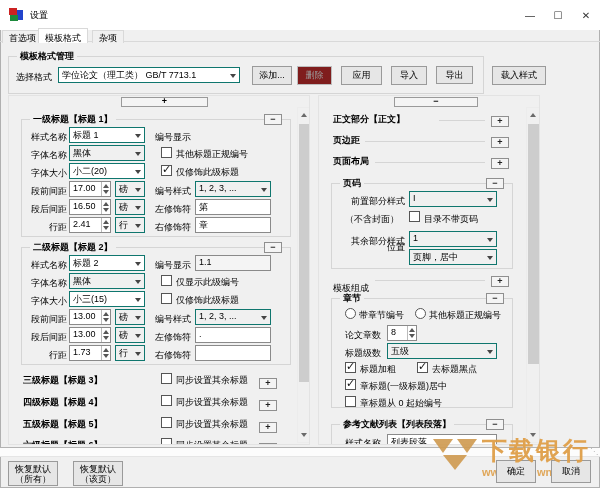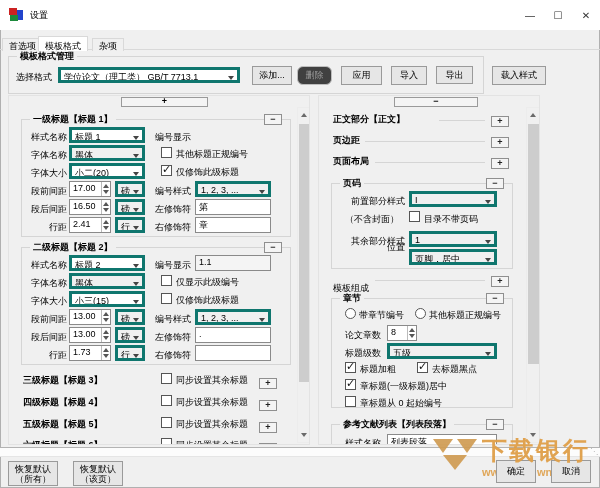--- a/index.html
+++ b/index.html
@@ -11,35 +11,35 @@
     box-shadow: inset 0 0 0 1px #b0b0b0;
   }
   .abs { position:absolute; }
 
   
   .titlebar { position:absolute; left:0; top:0; width:600px; height:30px; background:#ffffff; }
   .apptitle { position:absolute; left:30px; top:9px; font-size:9px; }
   .winbtn { position:absolute; top:0; width:28px; height:30px; display:flex; align-items:center; justify-content:center; color:#333; font-size:10px; cursor:default; }
 
   
-  .tabstrip { position:absolute; left:0; top:36px; width:600px; height:14px; border-bottom:1px solid #d9d9d9; }
+  .tabstrip { position:absolute; left:0; top:28px; width:600px; height:14px; border-bottom:1px solid #d9d9d9; }
   .tab { position:absolute; top:2px; height:13px; padding:1px 6px 0; background:#f0f0f0; border:1px solid #d9d9d9; border-bottom:none; color:#000; }
   .tab.active { top:0; height:15px; background:#ffffff; z-index:2; padding-top:3px; }
 
   
   .gbox { position:absolute; border:1px solid #d5d5d5; }
   .gtitle { position:absolute; top:-7px; left:8px; background:#f0f0f0; padding:0 3px; font-weight:bold; white-space:nowrap; }
   .mini { position:absolute; top:-6px; width:18px; height:11px; background:#f4f4f4; border:1px solid #8f8f8f; font-size:9px; line-height:8px; text-align:center; font-weight:bold; color:#222; }
   .wide-toggle { position:absolute; height:10px; background:#f4f4f4; border:1px solid #9a9a9a; font-size:9px; line-height:7px; text-align:center; font-weight:bold; }
   .crow-line { border-top:1px solid #d5d5d5; position:absolute; }
 
   
   .lbl { position:absolute; white-space:nowrap; }
   .lbl.r { text-align:right; }
-  .combo { position:absolute; height:16px; background:#fff; border:3px solid #0f766e; padding:1px 21px 0 3px; white-space:nowrap; overflow:hidden; }
+  .combo { position:absolute; height:16px; background:#fff; border:1px solid #0f766e; padding:1px 21px 0 3px; white-space:nowrap; overflow:hidden; }
   .combo.gray { background:#f0f0f0; }
   .combo .arr { position:absolute; right:3px; top:6px; width:0; height:0; border-left:3.5px solid transparent; border-right:3.5px solid transparent; border-top:4px solid #444; }
   .field { position:absolute; height:16px; background:#fff; border:1px solid #8a8a8a; padding:1px 3px 0; white-space:nowrap; overflow:hidden; }
   .field.ro { background:#f4f4f4; }
   .spinbox { position:absolute; height:16px; background:#fff; border:1px solid #8a8a8a; }
   .spinbox .val { position:absolute; left:3px; top:1px; }
   .spinbox .ud { position:absolute; right:0; top:0; width:9px; height:14px; border-left:1px solid #bbb; }
   .spinbox .u,.spinbox .d { position:absolute; left:1px; width:0; height:0; border-left:3px solid transparent; border-right:3px solid transparent; }
   .spinbox .u { top:2px; border-bottom:4px solid #555; }
   .spinbox .d { bottom:2px; border-top:4px solid #555; }
@@ -51,21 +51,21 @@
   
   .vscroll { position:absolute; width:14px; background:#f0f0f0; border:1px solid #ececec; }
   .sarr { position:absolute; left:0; width:12px; height:14px; background:#f0f0f0; }
   .sarr::after { content:""; position:absolute; left:3px; width:0; height:0; border-left:3.5px solid transparent; border-right:3.5px solid transparent; }
   .sarr.up::after { top:5px; border-bottom:4px solid #6a6a6a; }
   .sarr.dn::after { top:5px; border-top:4px solid #6a6a6a; }
   .thumb { position:absolute; left:1px; width:11px; background:#cdcdcd; }
 
   
   .btn { position:absolute; background:#e6e6e6; border:1px solid #9a9a9a; display:flex; align-items:center; justify-content:center; text-align:center; }
-  .btn.disabled { color:#9c9c9c; background:#404040; border-color:#bdbdbd;border-radius:6px; }
+  .btn.disabled { color:#9c9c9c; background:#7f1d1d; border-color:#bdbdbd; }
   .btn.two { flex-direction:column; line-height:10px; }
 
   
   .panel { position:absolute; background:#f0f0f0; border:1px solid #e3e3e3; overflow:hidden; }
 
   
   .strip { position:absolute; left:0; top:447px; width:600px; height:10px; background:#fcfcfc; border-top:1px solid #b3b3b3; border-bottom:1px solid #e5e5e5; }
   .grip { position:absolute; right:2px; top:447px; color:#b5b5b5; font-size:8px; }
 
   

